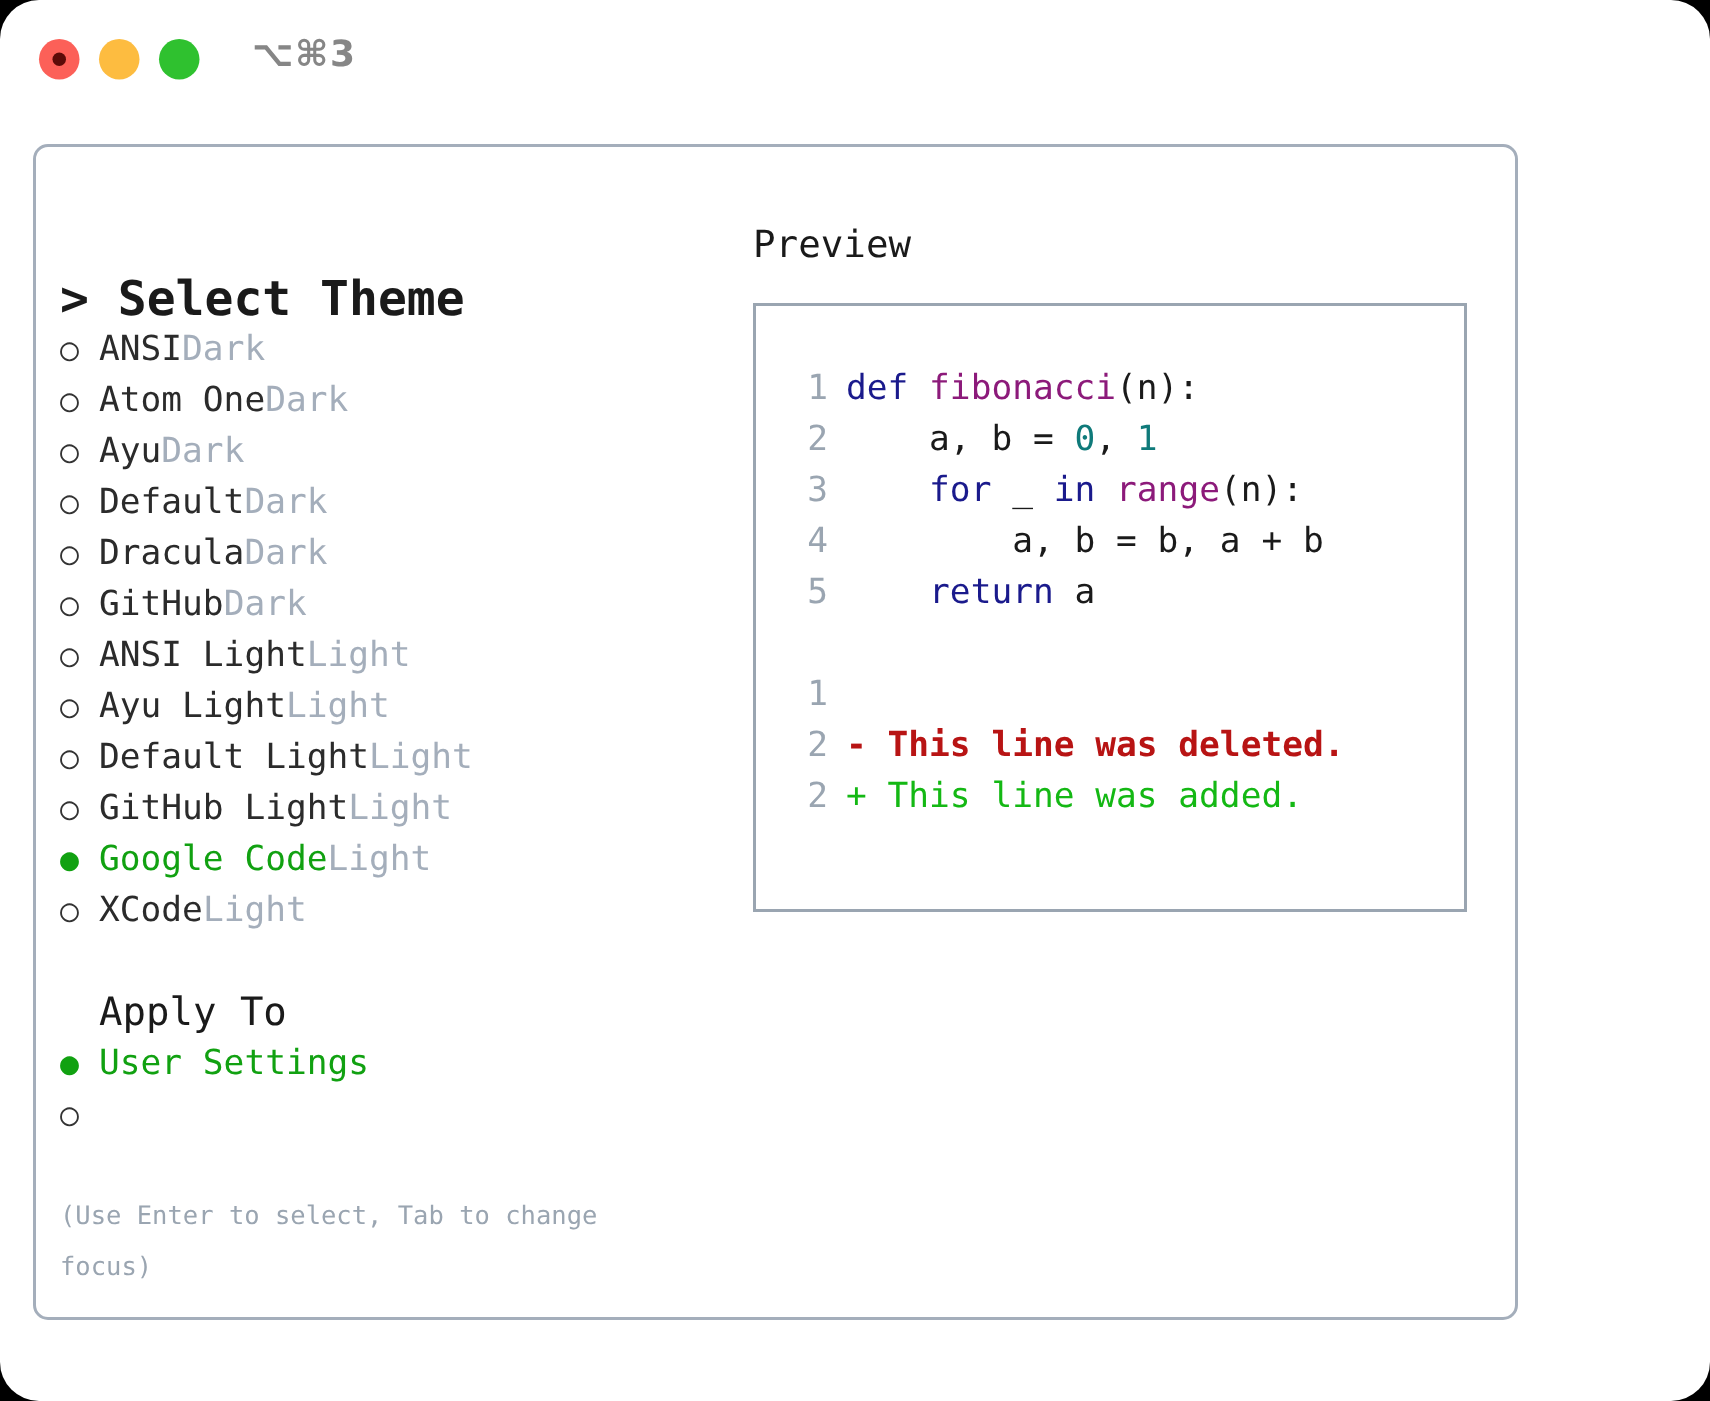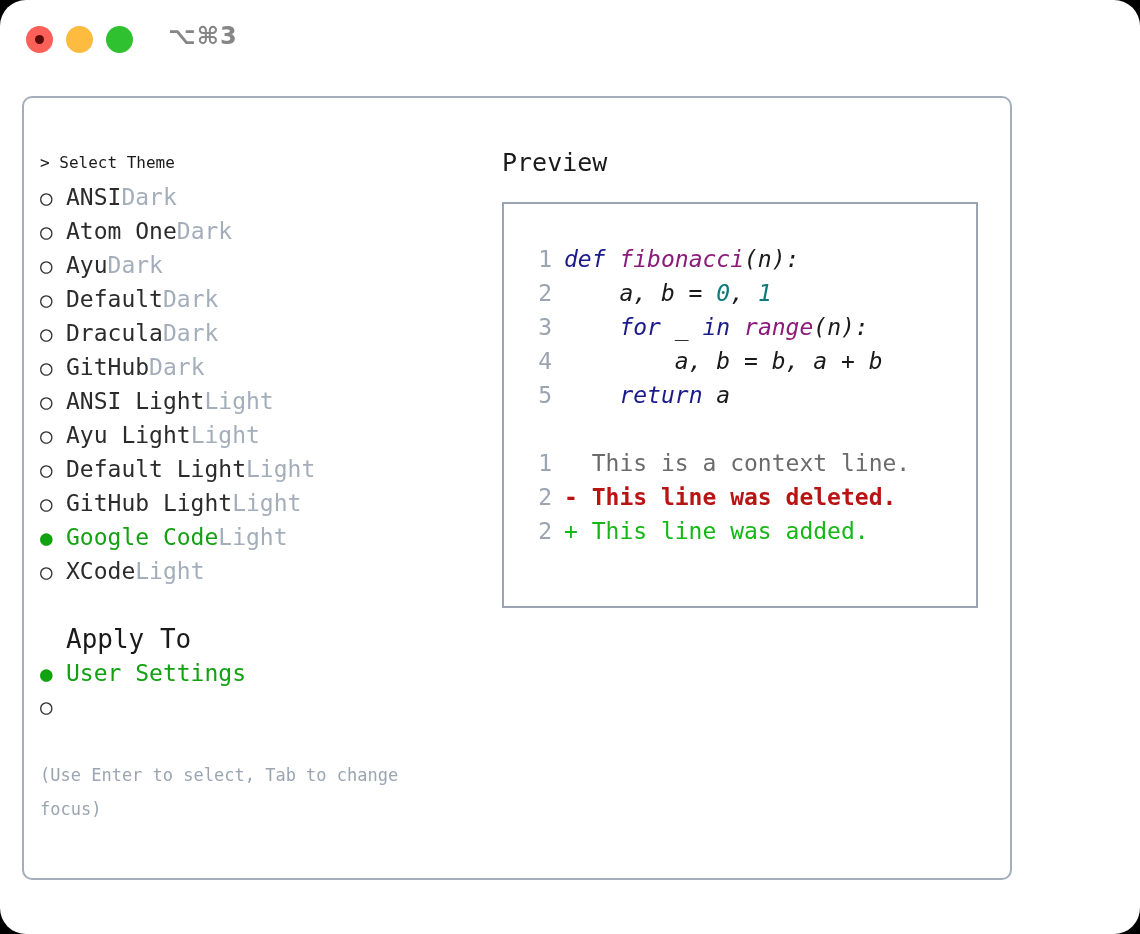--- a/index.html
+++ b/index.html
@@ -82,25 +82,26 @@
   }
 
   
   .left-col {
     position: absolute;
     left: 16px;
     top: 48px;
     width: 440px;
   }
   .section-head {
-    font-size: 16px;
-    font-weight: normal;
+    font-size: 32px;
+    font-weight: bold;
     color: #1a1a1a;
     line-height: 34px;
     white-space: pre;
+    margin-top: 36px;
   }
   .opt-row {
     display: flex;
     align-items: baseline;
     line-height: 34px;
     height: 34px;
     font-size: 23px;
     white-space: pre;
   }
   .marker {
@@ -165,21 +166,21 @@
     white-space: pre;
   }
   .lineno {
     display: inline-block;
     width: 30px;
     flex: 0 0 30px;
     text-align: right;
     color: #9aa5b1;
     margin-right: 12px;
   }
-  .code-body { color: #1a1a1a; font-style: italic; }
+  .code-body { color: #1a1a1a; }
   .tok-kw   { color: #1a1a8c; }
   .tok-fn   { color: #8c1a7a; }
   .tok-num  { color: #0f7a7a; }
   .tok-plain{ color: #1a1a1a; }
   .diff-gap { height: 34px; }
   .diff-ctx { color: #6b6b6b; }
   .diff-del { color: #b81414; font-weight: bold; }
   .diff-add { color: #14b814; }
 </style>
 </head>
@@ -231,21 +232,21 @@
       <div class="preview-box">
         <div id="code-block">
             <div class="code-line"><span class="lineno">1</span><span class="code-body"><span class="tok-kw">def </span><span class="tok-fn">fibonacci</span><span class="tok-plain">(n):</span></span></div>
             <div class="code-line"><span class="lineno">2</span><span class="code-body"><span class="tok-plain">    a, b = </span><span class="tok-num">0</span><span class="tok-plain">, </span><span class="tok-num">1</span></span></div>
             <div class="code-line"><span class="lineno">3</span><span class="code-body"><span class="tok-plain">    </span><span class="tok-kw">for</span><span class="tok-plain"> _ </span><span class="tok-kw">in</span><span class="tok-plain"> </span><span class="tok-fn">range</span><span class="tok-plain">(n):</span></span></div>
             <div class="code-line"><span class="lineno">4</span><span class="code-body"><span class="tok-plain">        a, b = b, a + b</span></span></div>
             <div class="code-line"><span class="lineno">5</span><span class="code-body"><span class="tok-plain">    </span><span class="tok-kw">return</span><span class="tok-plain"> a</span></span></div>
           </div>
         <div class="diff-gap"></div>
         <div id="diff-block">
-            <div class="code-line"><span class="lineno">1</span><span class="diff-ctx">  This is a context line.</span></div>
+            <div class="code-line"><span class="lineno">1</span></div>
             <div class="code-line"><span class="lineno">2</span><span class="diff-del">- This line was deleted.</span></div>
             <div class="code-line"><span class="lineno">2</span><span class="diff-add">+ This line was added.</span></div>
           </div>
       </div>
     </div>
 
   </div>
 </div>
 
 </body></html>

